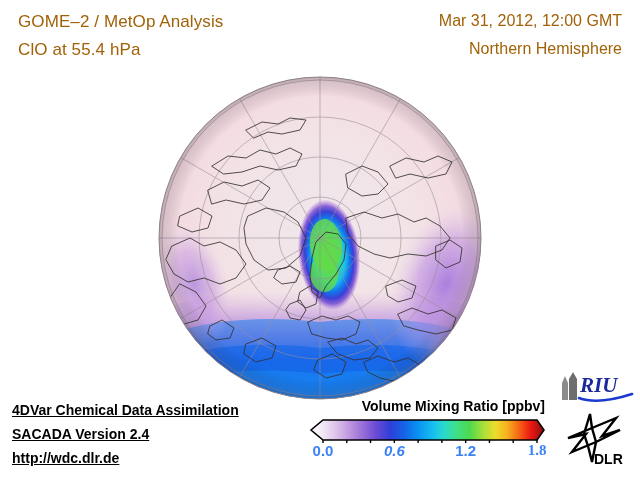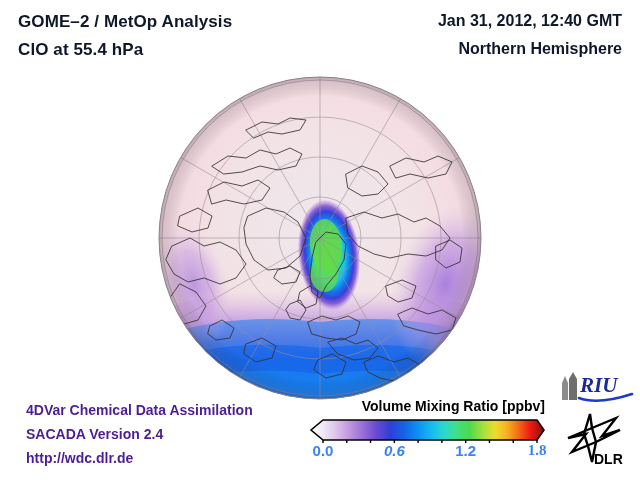--- a/index.html
+++ b/index.html
@@ -3,30 +3,30 @@
 <meta charset="utf-8">
 <style>
   html,body{margin:0;padding:0;}
   body{
     width:640px;height:480px;background:#ffffff;
     font-family:"Liberation Sans",sans-serif;
     overflow:hidden;position:relative;
   }
   #root{position:absolute;inset:0;width:640px;height:480px;}
 
-  .hdr{position:absolute;font-weight:bold;color:#0f172a;white-space:nowrap;}
+  .hdr{position:absolute;font-weight:normal;color:#a16207;white-space:nowrap;}
   #hdr-left-1{left:18px;top:12px;font-size:17px;letter-spacing:.1px;}
   #hdr-left-2{left:18px;top:40px;font-size:17px;letter-spacing:.1px;}
   #hdr-right-1{right:18px;top:12px;font-size:16px;text-align:right;}
   #hdr-right-2{right:18px;top:40px;font-size:16px;text-align:left;}
 
   #globe-wrap{position:absolute;left:150px;top:70px;width:340px;height:340px;}
 
-  .foot{position:absolute;left:26px;font-weight:bold;color:#4c1d95;
-        font-size:14px;white-space:nowrap;}
+  .foot{position:absolute;left:12px;font-weight:bold;color:#000000;
+        font-size:14px;white-space:nowrap;text-decoration:underline;}
   #foot-1{top:402px;}
   #foot-2{top:426px;}
   #foot-3{top:450px;}
 
   #cbar-block{position:absolute;left:305px;top:398px;width:240px;height:78px;}
   #cbar-title{position:absolute;left:0;top:0;width:240px;text-align:right;
               font-size:14px;font-weight:bold;color:#000;white-space:nowrap;}
   #cbar-svg{position:absolute;left:0;top:19px;}
   .cbar-tick-label{position:absolute;top:44px;font-size:15px;font-weight:bold;
                    color:#3b82f6;transform:translateX(-50%);}
@@ -34,21 +34,21 @@
   #logo-riu{position:absolute;left:556px;top:370px;width:80px;height:36px;}
   #logo-dlr{position:absolute;left:562px;top:412px;width:68px;height:56px;}
 </style>
 </head>
 <body>
 
 <div id="root">
 
   <div class="hdr" id="hdr-left-1">GOME–2 / MetOp Analysis</div>
   <div class="hdr" id="hdr-left-2">ClO at 55.4 hPa</div>
-  <div class="hdr" id="hdr-right-1">Jan 31, 2012, 12:40 GMT</div>
+  <div class="hdr" id="hdr-right-1">Mar 31, 2012, 12:00 GMT</div>
   <div class="hdr" id="hdr-right-2">Northern Hemisphere</div>
 
   <div id="globe-wrap">
     <svg width="340" height="340" viewBox="0 0 340 340">
       <defs>
         <clipPath id="globeClip">
             <circle cx="170" cy="168" r="161"></circle>
           </clipPath>
 
         <radialGradient id="bgHaze" cx="50%" cy="46%" r="52%">

